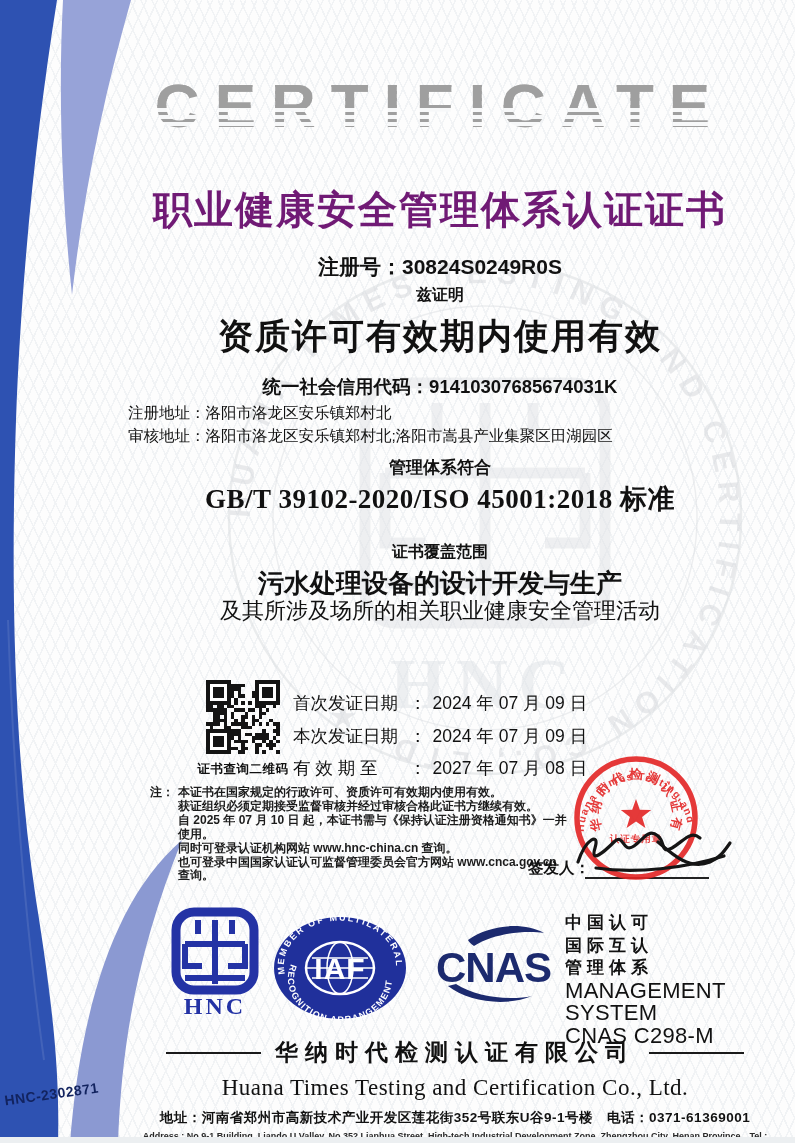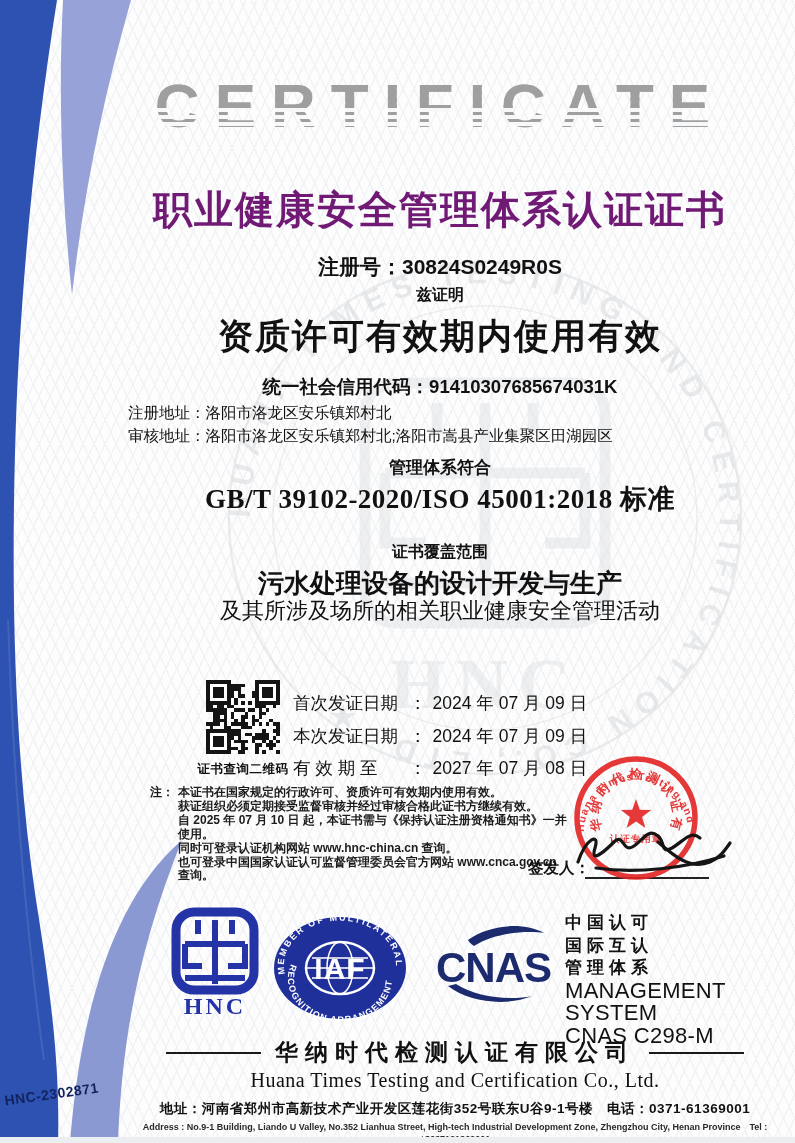--- a/index.html
+++ b/index.html
@@ -60,21 +60,21 @@
   #logo-iaf{left:273px;top:916px;z-index:3;}
   #logo-cnas{left:436px;top:922px;z-index:3;}
   #accred{left:565px;top:912px;z-index:3;text-align:left;}
   .accred-cn{font-size:17px;font-weight:600;letter-spacing:5px;line-height:22.5px;}
   .accred-en{font-size:22px;font-weight:400;line-height:22.5px;letter-spacing:.3px;}
 
   #footer{left:115px;top:1037px;width:680px;text-align:center;z-index:3;}
   #footer-company{display:flex;align-items:center;justify-content:center;gap:14px;}
   .rule{flex:0 0 95px;height:2px;background:#1a1a1a;}
   #footer-company-cn{font-size:23px;font-weight:800;letter-spacing:7px;white-space:nowrap;}
-  #footer-company-en{font-size:20px;font-family:"Liberation Serif",serif;margin-top:1px;letter-spacing:.5px;}
+  #footer-company-en{font-size:23px;font-family:"Liberation Serif",serif;margin-top:7px;letter-spacing:.5px;}
   #footer-addr-cn{font-size:13.5px;font-weight:700;margin-top:8px;letter-spacing:.5px;}
   #footer-addr-en{font-size:9px;font-weight:600;margin-top:3px;color:#2a2a2a;}
 
   #side-code{left:4px;top:1086px;z-index:3;font-size:14px;font-weight:700;color:#12235f;
     transform:rotate(-8deg);letter-spacing:.5px;}
   #bottom-strip{left:0;bottom:0;width:795px;height:6px;background:#eceff1;z-index:6;}
 </style>
 </head>
 <body>
 

